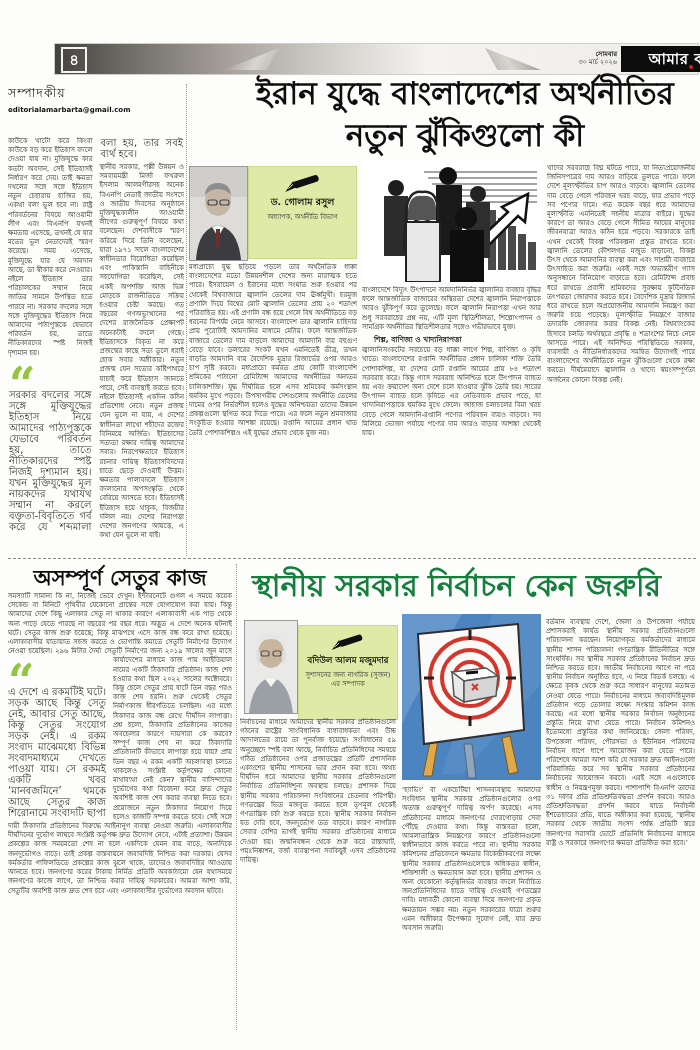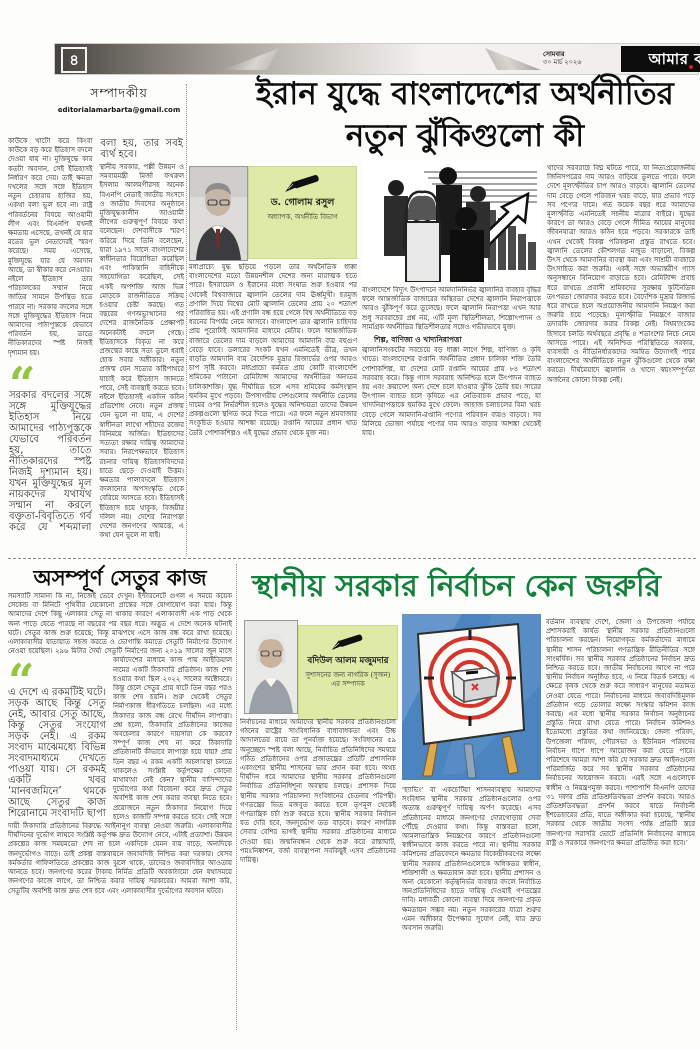--- a/index.html
+++ b/index.html
@@ -22,21 +22,21 @@
     display:flex;align-items:center;justify-content:center;
   }
   .ribbon{position:absolute;top:4px;width:56px;height:22px;
     background:linear-gradient(120deg,#8d8983,#d9d6d1 60%,#b5b1ab);
     clip-path:polygon(0 100%,100% 0,78% 100%);}
   .sect-title{
     position:absolute;left:212px;top:0;width:216px;height:30px;
     background:#fbfbfa;display:flex;align-items:center;justify-content:center;
     font-size:17px;font-weight:bold;color:#101010;letter-spacing:.5px;
   }
-  .datebox{position:absolute;left:488px;top:6px;width:44px;text-align:left;color:#161616;line-height:8px;}
+  .datebox{position:absolute;left:518px;top:6px;width:44px;text-align:right;color:#161616;line-height:8px;}
   .dateday{font-size:6.5px;font-weight:bold;}
   .datefull{font-size:6.5px;}
   .logobox{
     position:absolute;left:566px;top:2px;width:130px;height:26px;background:#0c0c0c;
     color:#fff;font-weight:bold;font-size:15px;display:flex;align-items:center;justify-content:center;
     letter-spacing:.5px;
   }
   .logodot{position:absolute;left:68px;bottom:3px;width:4px;height:4px;border-radius:50%;background:#d6231f;}
   
   .main-head{
@@ -45,21 +45,21 @@
   }
   .a2-head{
     left:252px;top:564px;width:460px;height:46px;
     font-size:30px;line-height:44px;font-weight:bold;color:#15803d;
   }
   
   .t{font-size:6.8px;line-height:9.2px;text-align:justify;color:#1d1d1d;overflow:hidden;}
   .cols2{column-count:2;column-gap:7px;}
   .subhead{font-size:7.4px;font-weight:bold;margin:3px 0 2px 12px;}
   
-  .ed-header{left:8px;top:84px;width:222px;text-align:center;}
+  .ed-header{left:8px;top:84px;width:222px;}
   .ed-label{font-size:12.5px;color:#222;letter-spacing:1px;}
   .ed-mail{font-size:7px;font-weight:bold;color:#111;margin-top:2px;}
   .ed-head{font-size:19px;font-weight:bold;color:#0c0c0c;margin-top:3px;}
   .bridge-head{left:8px;top:562px;width:224px;text-align:center;font-size:21px;font-weight:bold;color:#0c0c0c;}
   
   .quote{margin:5px 1px 4px 1px;}
   .quote .qmark{display:block;height:26px;line-height:42px;font-size:46px;font-weight:bold;color:#94c53e;font-family:"DejaVu Serif","Liberation Serif",serif;}
   .quote .qtext{display:block;font-size:10px;line-height:11px;color:#333;text-align:justify;}
   .quote-float{float:left;width:98px;margin:4px 7px 3px 0;}
   

